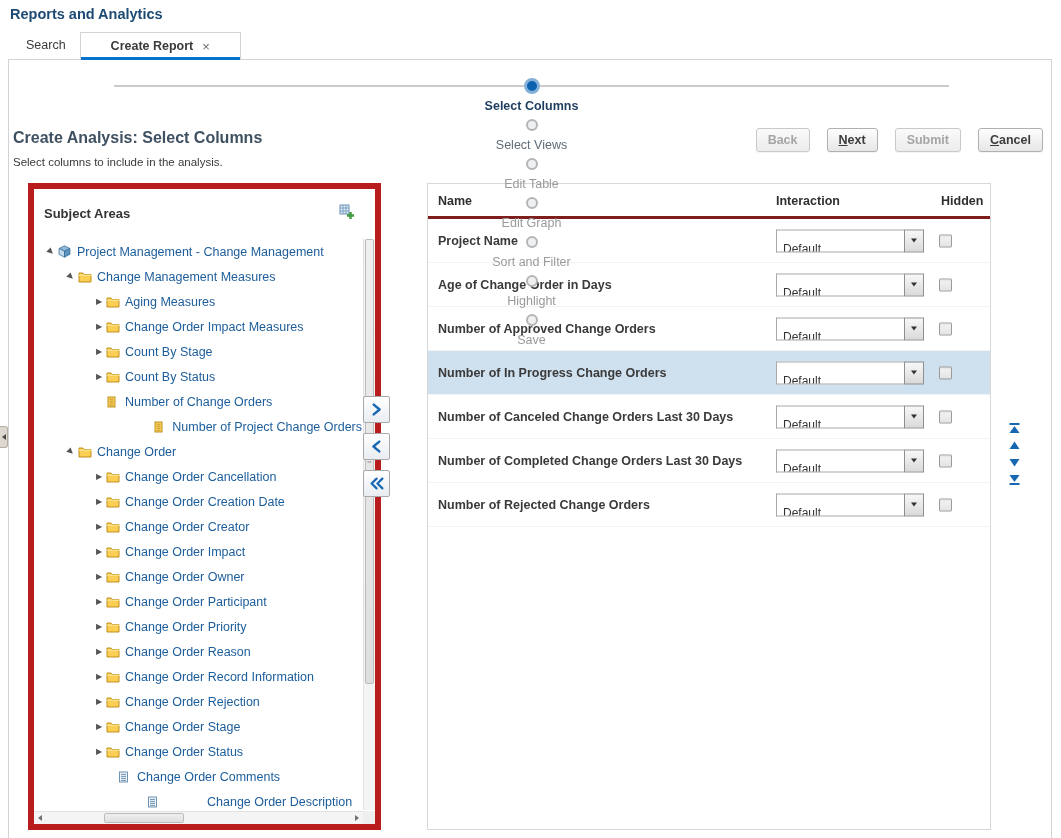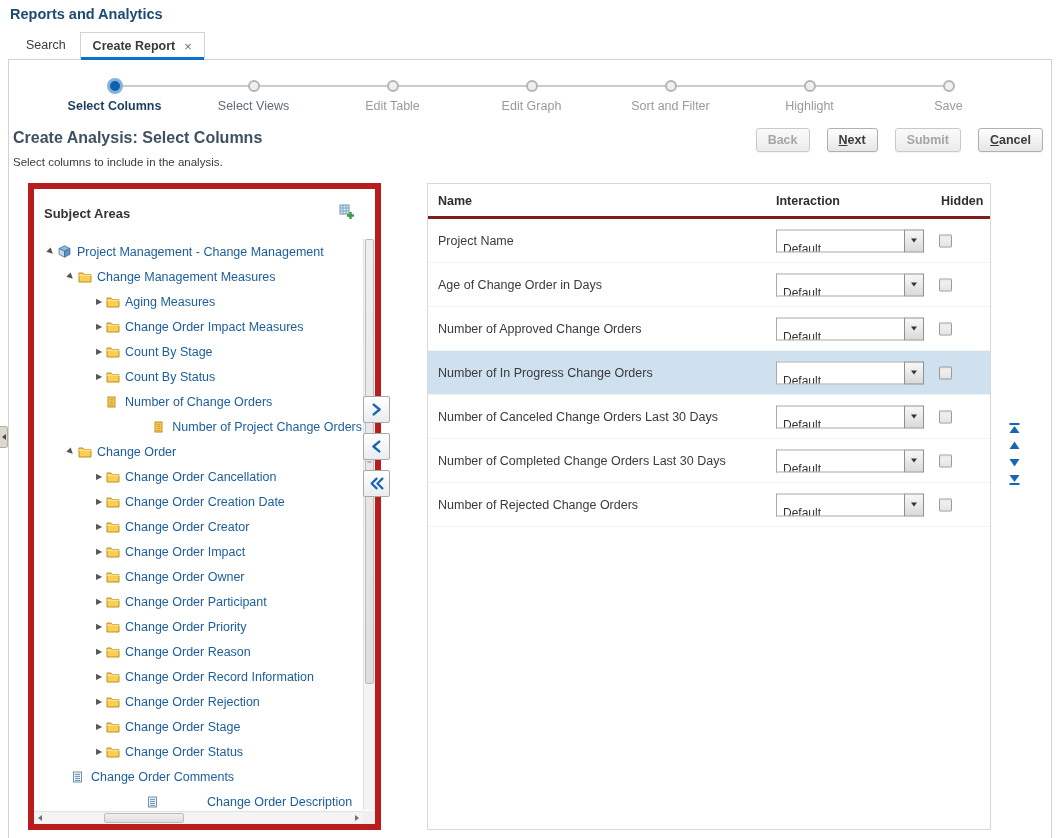--- a/index.html
+++ b/index.html
@@ -12,29 +12,29 @@
     color:#333;
   }
 
   .page-title { position:absolute; top:6px; left:10px; font-size:14.5px; font-weight:bold; color:#1c4a73; }
 
   
   .tabbar { position:absolute; top:32px; left:12px; height:28px; display:flex; z-index:3; }
   .tab { padding:0 14px; line-height:27px; font-size:12.5px; color:#3a3a3a; cursor:pointer; }
   .tab.active {
     background:#fff; border:1px solid #d3d3d3; border-bottom:none; font-weight:bold;
-    position:relative; display:flex; align-items:center; gap:9px; height:28px; padding:0 12px;
+    position:relative; display:flex; align-items:center; gap:9px; height:28px; padding:0 30px;
   }
   .tab.active::after { content:""; position:absolute; left:0; right:0; bottom:0; height:3px; background:#0572ce; }
   .tab-close { font-weight:normal; color:#6e6e6e; font-size:13px; line-height:1; cursor:pointer; }
 
   .frame { position:absolute; top:59px; left:8px; right:9px; bottom:-2px; border:1px solid #d3d3d3; z-index:0; }
 
   
-  .train { position:absolute; top:74px; left:45px; width:973px; height:44px; display:flex; z-index:1; }
+  .train { position:absolute; top:74px; left:45px; width:973px; height:44px; display:flex; z-index:1;flex-direction:column; }
   .train-line { position:absolute; top:11px; left:69px; right:69px; height:2px; background:#cbcbcb; }
   .step { flex:1 1 0; text-align:center; position:relative; cursor:pointer; }
   .dot { display:block; margin:6px auto 0; width:12px; height:12px; border-radius:50%; background:#eef0f2; border:2px solid #b5b5b5; position:relative; z-index:1; }
   .step.current .dot { margin-top:4px; width:16px; height:16px; border:3px solid #86b2da; background:#0c62ae; }
   .step-label { margin-top:7px; font-size:12.5px; color:#9a9a9a; white-space:nowrap; }
   .step.current .step-label { color:#1d3d5f; font-weight:bold; margin-top:5px; }
   .step.next .step-label { color:#5f6b76; }
 
   .heading { position:absolute; top:129px; left:13px; font-size:16px; font-weight:bold; color:#3f5161; }
   .instruction { position:absolute; top:156px; left:13px; font-size:11.5px; color:#3a3a3a; }
@@ -86,21 +86,21 @@
   .selected-panel { position:absolute; top:183px; left:427px; width:564px; height:647px; border:1px solid #d8d8d8; background:#fff; }
   .sel-head { height:44px; border-bottom:1px solid #dadada; position:relative; }
   .sel-head .panel-title { top:14px; }
   .pencil { position:absolute; right:14px; top:10px; cursor:pointer; }
   .col-headers { position:relative; height:35px; border-bottom:3px solid #7f1d1d; }
   .col-headers span { position:absolute; top:0; line-height:35px; font-size:12.5px; font-weight:bold; color:#2f2f2f; }
   .h-name { left:10px; } .h-inter { left:348px; } .h-hidden { left:513px; }
   .rows {}
   .crow { position:relative; height:44px; border-bottom:1px solid #f3f3f3; cursor:pointer; }
   .crow.sel { background:#cfe0ef; }
-  .cname { position:absolute; left:10px; top:50%; transform:translateY(-50%); font-size:12.5px; color:#3a3a3a; }
+  .cname { position:absolute; left:10px; top:50%; transform:translateY(-50%); font-size:12.5px; color:#3a3a3a;font-weight:bold; }
   .dropdown { position:absolute; left:348px; top:50%; transform:translateY(-50%); display:flex; width:148px; height:23px; cursor:pointer; }
   .dd-text { flex:1; background:#fff; border:1px solid #a9a9a9; border-right:none; font-size:12px; line-height:21px; padding:8px 6px; color:#333; overflow:hidden; }
   .dd-btn { width:20px; border:1px solid #8f8f8f; background:linear-gradient(#f8f8f8,#d9d9d9); display:flex; align-items:center; justify-content:center; }
   .caret { border-left:3.5px solid transparent; border-right:3.5px solid transparent; border-top:4.5px solid #333; }
   .checkbox { position:absolute; left:511px; top:50%; transform:translateY(-50%); width:13px; height:13px;
     border:1px solid #9b9b9b; border-radius:1px; background:linear-gradient(#f3f3f3,#e4e4e4); box-shadow:inset 0 1px 1px rgba(0,0,0,.08); cursor:pointer; }
 
   
   .reorder { position:absolute; left:1007px; top:420px; display:flex; flex-direction:column; }
   .rbtn { border:none; background:transparent; padding:1px; margin:1px 0; cursor:pointer; line-height:0; }
@@ -393,21 +393,21 @@
       <div class="tree-row" style="padding-left: 58px;">
         <span class="twisty">▶</span>
         <span class="ticon">
           <svg width="14" height="12" viewBox="0 0 14 12">
             <path d="M1 2h4l1 1.5h7V11H1z" fill="#fbce54" stroke="#b8860b" stroke-width="0.9" stroke-linejoin="round"></path>
             <path d="M1 4.2h12.9" stroke="#fde79a" stroke-width="1.2"></path>
           </svg>
         </span>
         <span class="tlabel">Change Order Status</span>
       </div>
-      <div class="tree-row" style="padding-left: 24px;">
+      <div class="tree-row" style="padding-left: 70px;">
         <span class="twisty hiddenT"></span>
         <span class="ticon">
           <svg width="11" height="12" viewBox="0 0 11 12">
             <rect x="1.5" y="1" width="8" height="10" fill="#eef4fa" stroke="#5f87a9" stroke-width="0.9"></rect>
             <path d="M3 3.4h5M3 5.4h5M3 7.4h5M3 9.4h5" stroke="#5f87a9" stroke-width="0.9"></path>
           </svg>
         </span>
         <span class="tlabel">Change Order Comments</span>
       </div>
       <div class="tree-row" style="padding-left: 58px; gap: 41px;">

